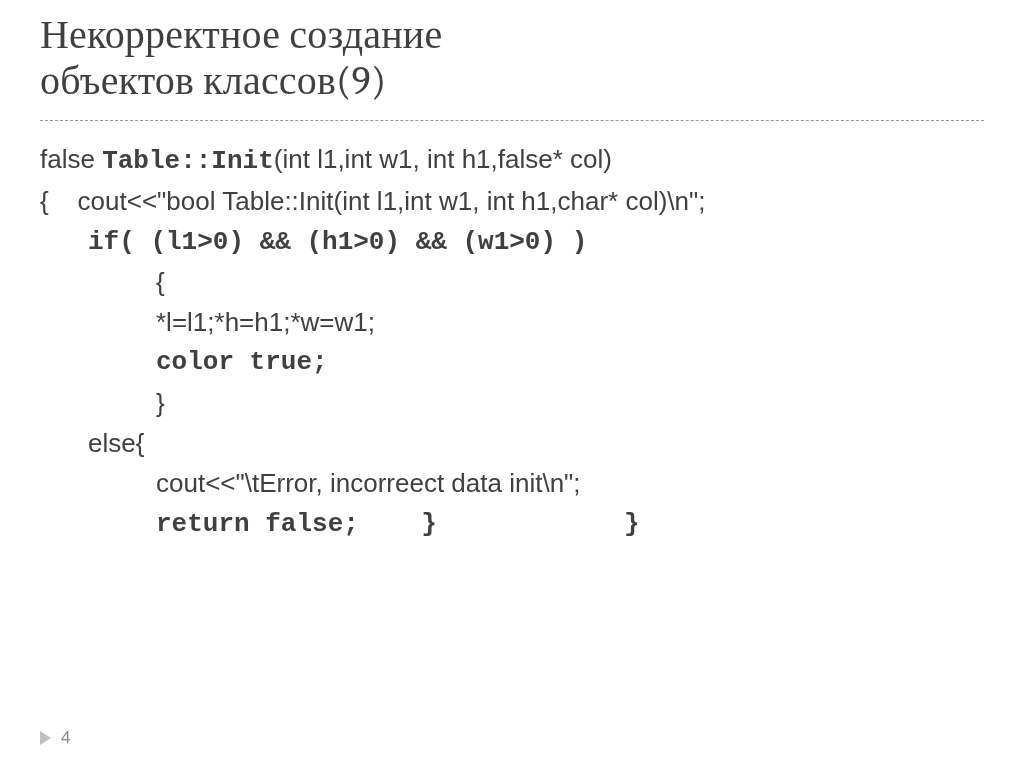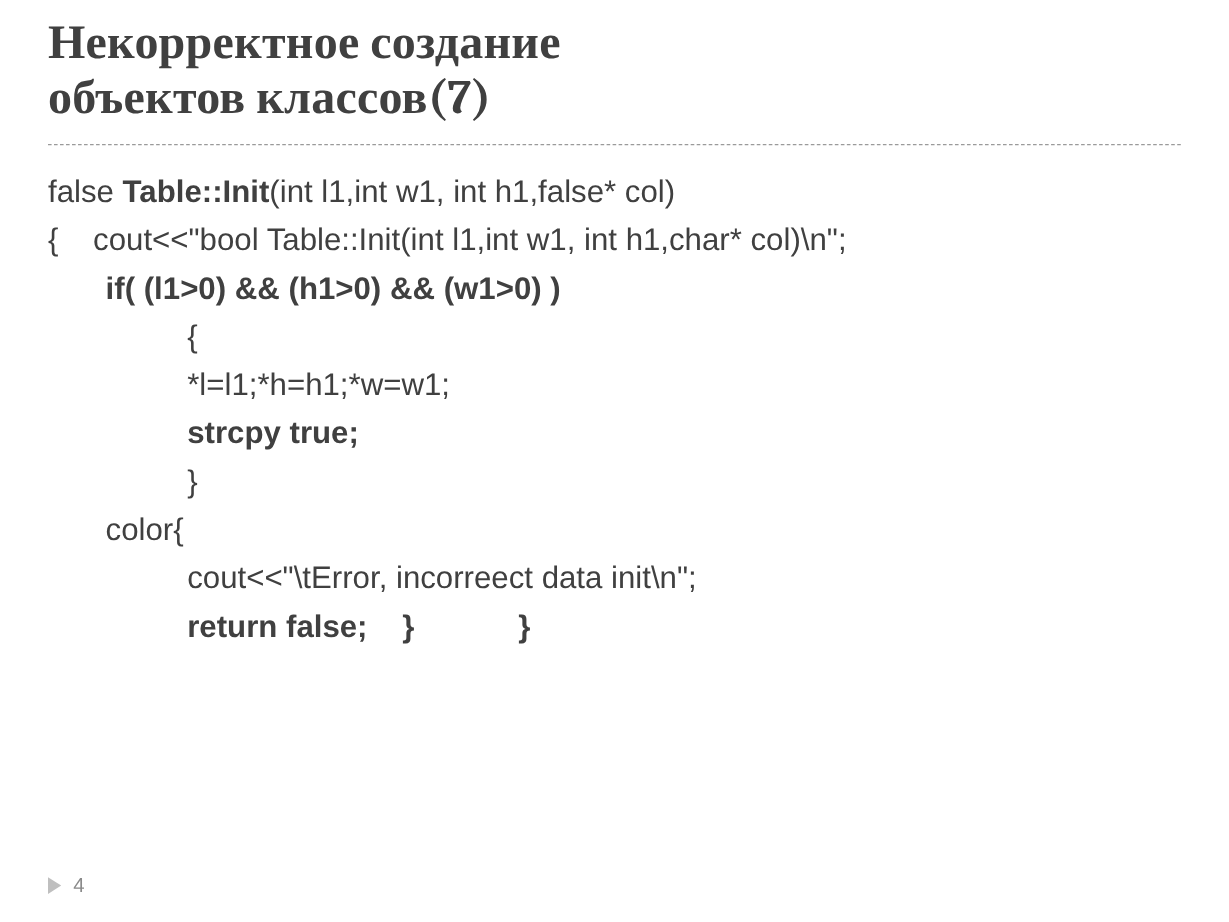--- a/index.html
+++ b/index.html
@@ -17,42 +17,42 @@
     width: 1024px;
     height: 768px;
     padding: 12px 40px 0 40px;
     position: relative;
   }
   .title {
     font-family: "Cambria", "Georgia", "Times New Roman", serif;
     font-size: 40px;
     line-height: 1.15;
     color: #404040;
-    font-weight: 700;
+    font-weight: 400;
     margin: 0 0 10px 0;
     padding: 0 0 6px 0;
     letter-spacing: 0.2px;
   }
   .title-rule {
     border: none;
     border-top: 1px dashed #9a9a9a;
     margin: 0 0 18px 0;
   }
   .body {
     font-family: "Gill Sans", "Gill Sans MT", "Segoe UI", Arial, sans-serif;
     font-size: 26px;
     line-height: 1.55;
     color: #404040;
     font-weight: 400;
   }
   
   .i0 { padding-left: 0; }
   .i1 { padding-left: 48px; }
   .i2 { padding-left: 116px; }
-  .b { font-weight: 700; }
+  .b { font-weight: 700; font-family: Liberation Mono, monospace; }
   .line { white-space: pre; }
   .footer {
     position: absolute;
     left: 40px;
     bottom: 20px;
     display: flex;
     align-items: center;
     font-family: "Segoe UI", Arial, sans-serif;
     font-size: 17px;
     color: #8a8a8a;
@@ -65,42 +65,42 @@
     margin-right: 10px;
   }
 </style>
 </head>
 <body>
 
 <div class="slide">
 
   <h1 class="title">
     <span>Некорректное создание</span><br>
-    <span>объектов классов(7)</span>
+    <span>объектов классов(9)</span>
   </h1>
   <hr class="title-rule">
 
   <div class="body">
 
     <div class="line i0"><span>false </span><span class="b">Table::Init</span><span>(int l1,int w1, int h1,false* col)</span></div>
 
     <div class="line i0">{    cout&lt;&lt;"bool Table::Init(int l1,int w1, int h1,char* col)\n";</div>
 
     <div class="line i1 b">if( (l1&gt;0) &amp;&amp; (h1&gt;0) &amp;&amp; (w1&gt;0) )</div>
 
     <div class="line i2">{</div>
 
     <div class="line i2">*l=l1;*h=h1;*w=w1;</div>
 
 
-    <div class="line i2 b">strcpy true;</div>
+    <div class="line i2 b">color true;</div>
 
     <div class="line i2">}</div>
 
-    <div class="line i1">color{</div>
+    <div class="line i1">else{</div>
 
     <div class="line i2">cout&lt;&lt;"\tError, incorreect data init\n";</div>
 
     <div class="line i2 b">return false;    }            }</div>
 
   </div>
 
   <div class="footer">
     <div class="footer-arrow"></div>
     <span>4</span>

